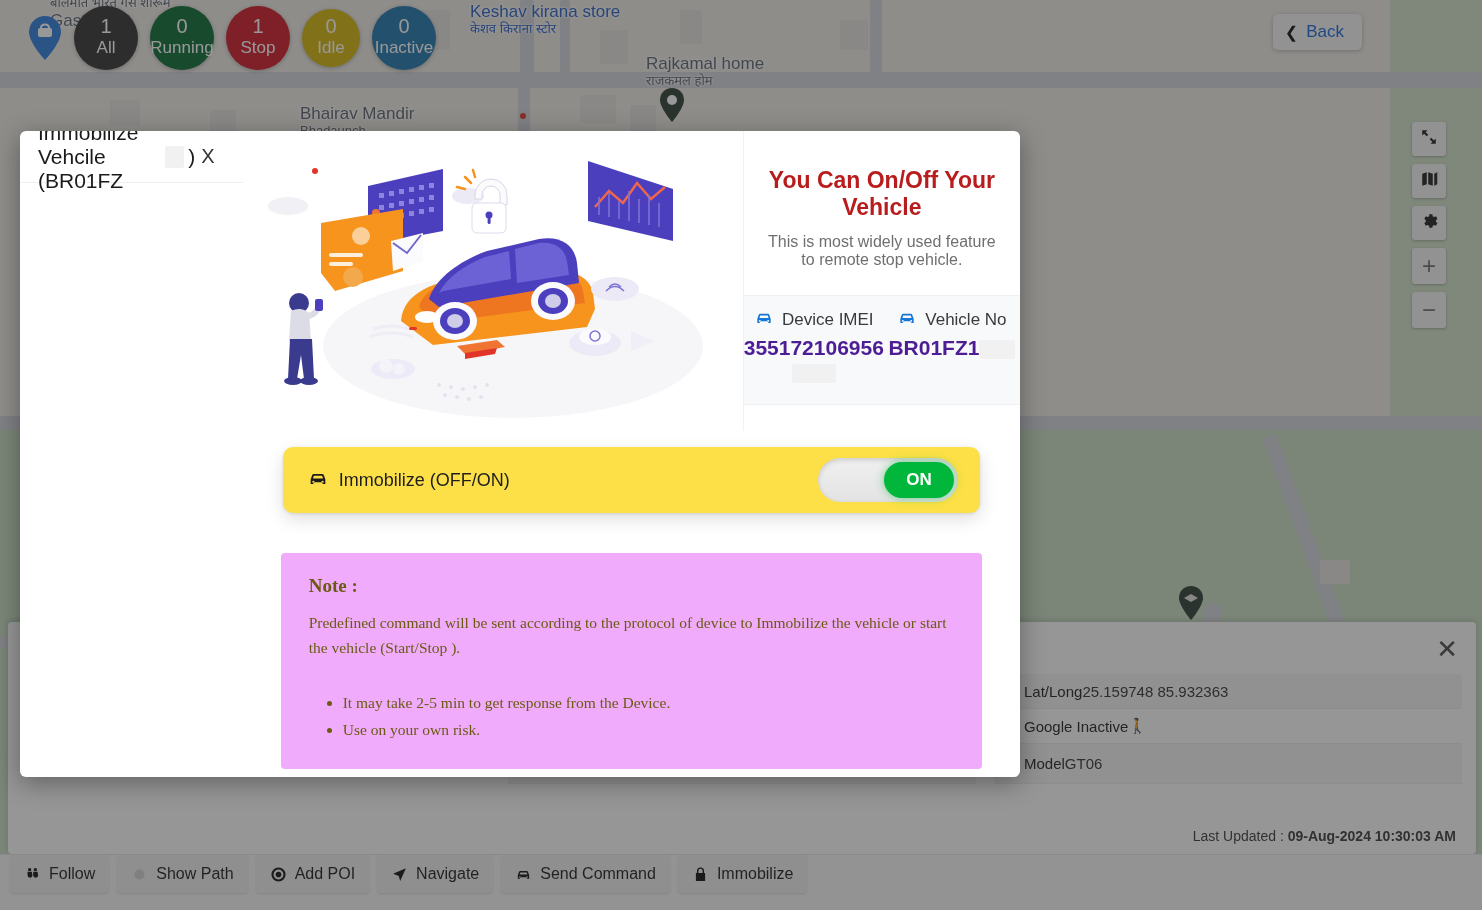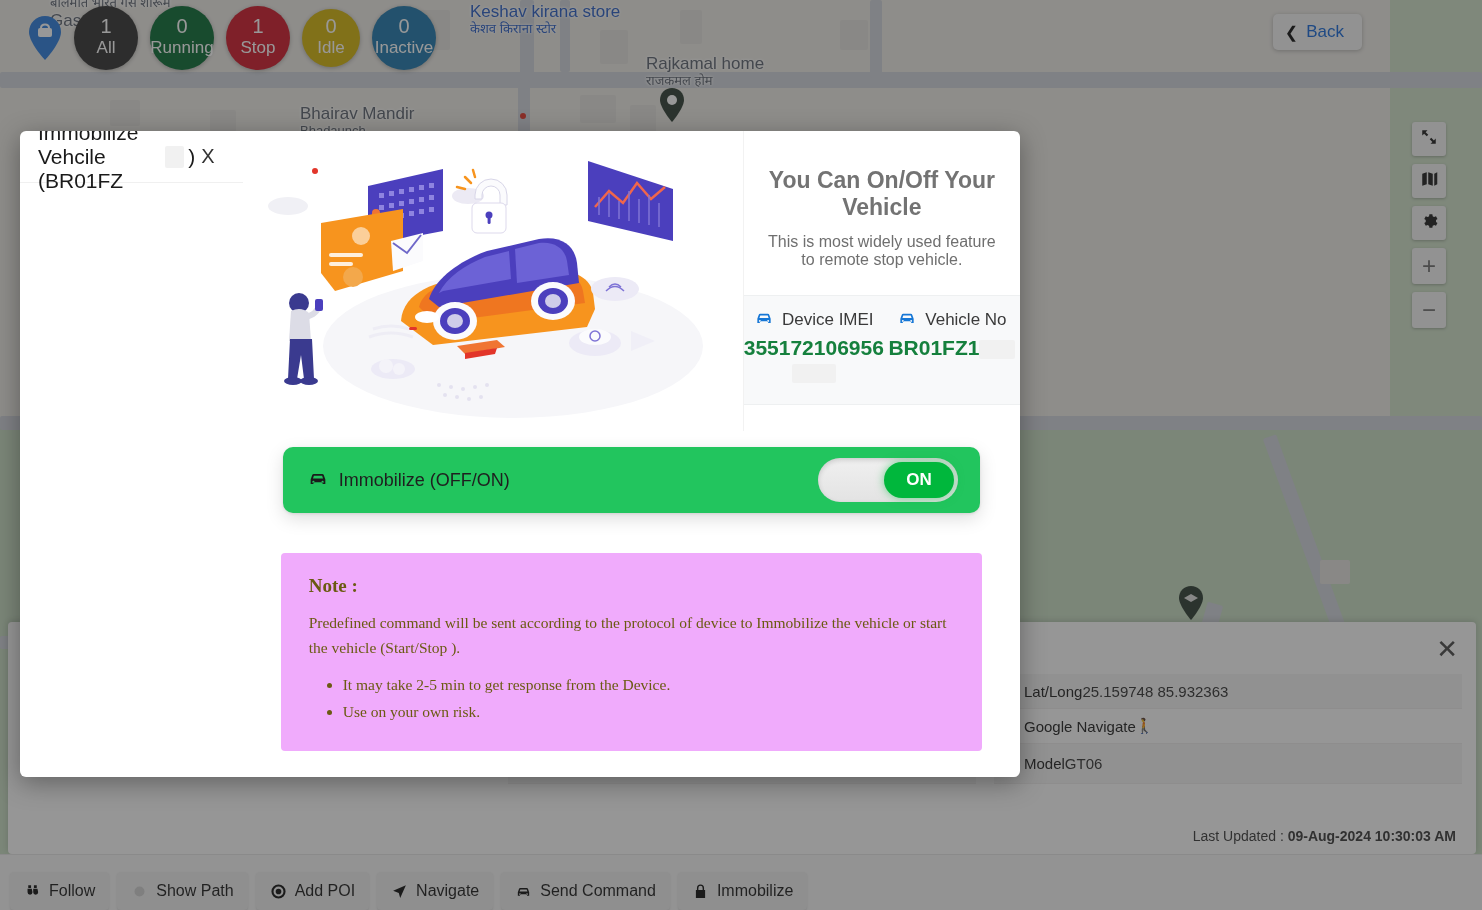--- a/index.html
+++ b/index.html
@@ -113,21 +113,21 @@
   .irow .v { color: #333; }
   .last-updated {
     position: absolute; right: 20px; bottom: 10px;
     font-size: 14px; color: #3a3a3a;
   }
   .last-updated b { font-weight: 700; }
 
   
   .toolbar {
     position: absolute; left: 0; right: 0; bottom: 0; height: 56px;
-    background: #f5f5f5; display: flex; align-items: flex-end;
+    background: #f5f5f5; display: flex; align-items: flex-start;
     gap: 8px; padding: 0 10px; z-index: 5;
     border-top: 1px solid #e4e4e4;
   }
   .tb-btn {
     background: #ededed; border-radius: 4px; height: 38px;
     display: flex; align-items: center; gap: 8px;
     padding: 0 14px; font-size: 16px; color: #1c1c1c; cursor: pointer;
     box-shadow: 0 1px 2px rgba(0,0,0,.12);
   }
   .tb-btn .ti { display: inline-flex; align-items: center; }
@@ -163,37 +163,37 @@
   }
   .modal-body { flex: 1; display: flex; flex-direction: column; }
   .top-split { display: flex; height: 300px; }
   .illus { width: 500px; position: relative; }
   .illus svg { position: absolute; left: 0; top: 0; width: 500px; height: 300px; }
   .right-col {
     flex: 1; display: flex; flex-direction: column;
     border-left: 1px solid #f2f2f2;
   }
   .rc-head { padding: 36px 20px 26px; text-align: center; }
-  .rc-title { font-size: 23px; font-weight: 700; color: #737373; }
+  .rc-title { font-size: 23px; font-weight: 700; color: #b91c1c; }
   .rc-sub { font-size: 16px; color: #6f6f6f; margin-top: 12px; }
   .id-row {
     display: flex; background: #f8f9fa; border-top: 1px solid #eef0f1;
     border-bottom: 1px solid #eef0f1; padding: 14px 0 20px;
   }
   .id-cell { flex: 1; text-align: center; }
   .id-lbl {
     font-size: 17px; color: #3a3a3a; display: flex; align-items: center;
     justify-content: center; gap: 8px;
   }
   .id-lbl svg { width: 20px; height: 14px; fill: #1677d6; }
-  .id-val { font-size: 21px; color: #15803d; font-weight: 700; margin-top: 6px; }
+  .id-val { font-size: 21px; color: #4c1d95; font-weight: 700; margin-top: 6px; }
 
   .toggle-wrap { padding: 0 40px; margin-top: 16px; }
   .toggle-card {
-    background: #22c55e; border-radius: 10px;
+    background: #fde047; border-radius: 10px;
     box-shadow: 0 6px 18px rgba(0,0,0,.13), 0 1px 3px rgba(0,0,0,.10);
     height: 66px; display: flex; align-items: center;
     justify-content: space-between; padding: 0 22px 0 24px;
   }
   .toggle-label {
     display: flex; align-items: center; gap: 10px; font-size: 18px; color: #1f1f1f;
   }
   .toggle-label svg { width: 22px; height: 15px; fill: #1b1b1b; }
   .switch {
     width: 140px; height: 44px; border-radius: 24px;
@@ -208,21 +208,21 @@
     color: #fff; font-size: 17px; font-weight: 700;
     box-shadow: 0 0 10px rgba(0,183,60,.55);
   }
 
   .note {
     margin: 40px 38px 0; background: #f0abfc; border-radius: 4px;
     padding: 22px 28px 26px; color: #6b5a12; font-family: Liberation Serif, serif;
   }
   .note h4 { font-size: 19px; font-weight: 700; margin-bottom: 14px; color: #6b5a12; }
   .note p { font-size: 15.5px; line-height: 1.6; }
-  .note ul { margin: 10px 0 0 34px; }
+  .note ul { margin: 28px 0 0 34px; }
   .note li { font-size: 15.5px; line-height: 1.75; }
 </style>
 </head>
 <body>
 
 <div id="app">
 
   <div class="map">
     <div class="map-green"></div>
     <div class="map-green2"></div>
@@ -383,21 +383,21 @@
       <div class="irow">
         <span class="k">
             <span class="gi">📍</span>
           <span>Address</span>
           </span>
         <span class="v">Mahavir Marg, Bihar 811102, India</span>
       </div>
       <div class="irow">
         <span class="k">
             <span class="gi">⚲</span>
-          <span>Google Navigate</span>
+          <span>Google Inactive</span>
           </span>
         <span class="v">🚶</span>
       </div>
 
       <div class="irow alt" style="visibility:hidden">
           <span class="k"></span>
           <span class="v"></span>
         </div>
       <div class="irow alt">
         <span class="k">

